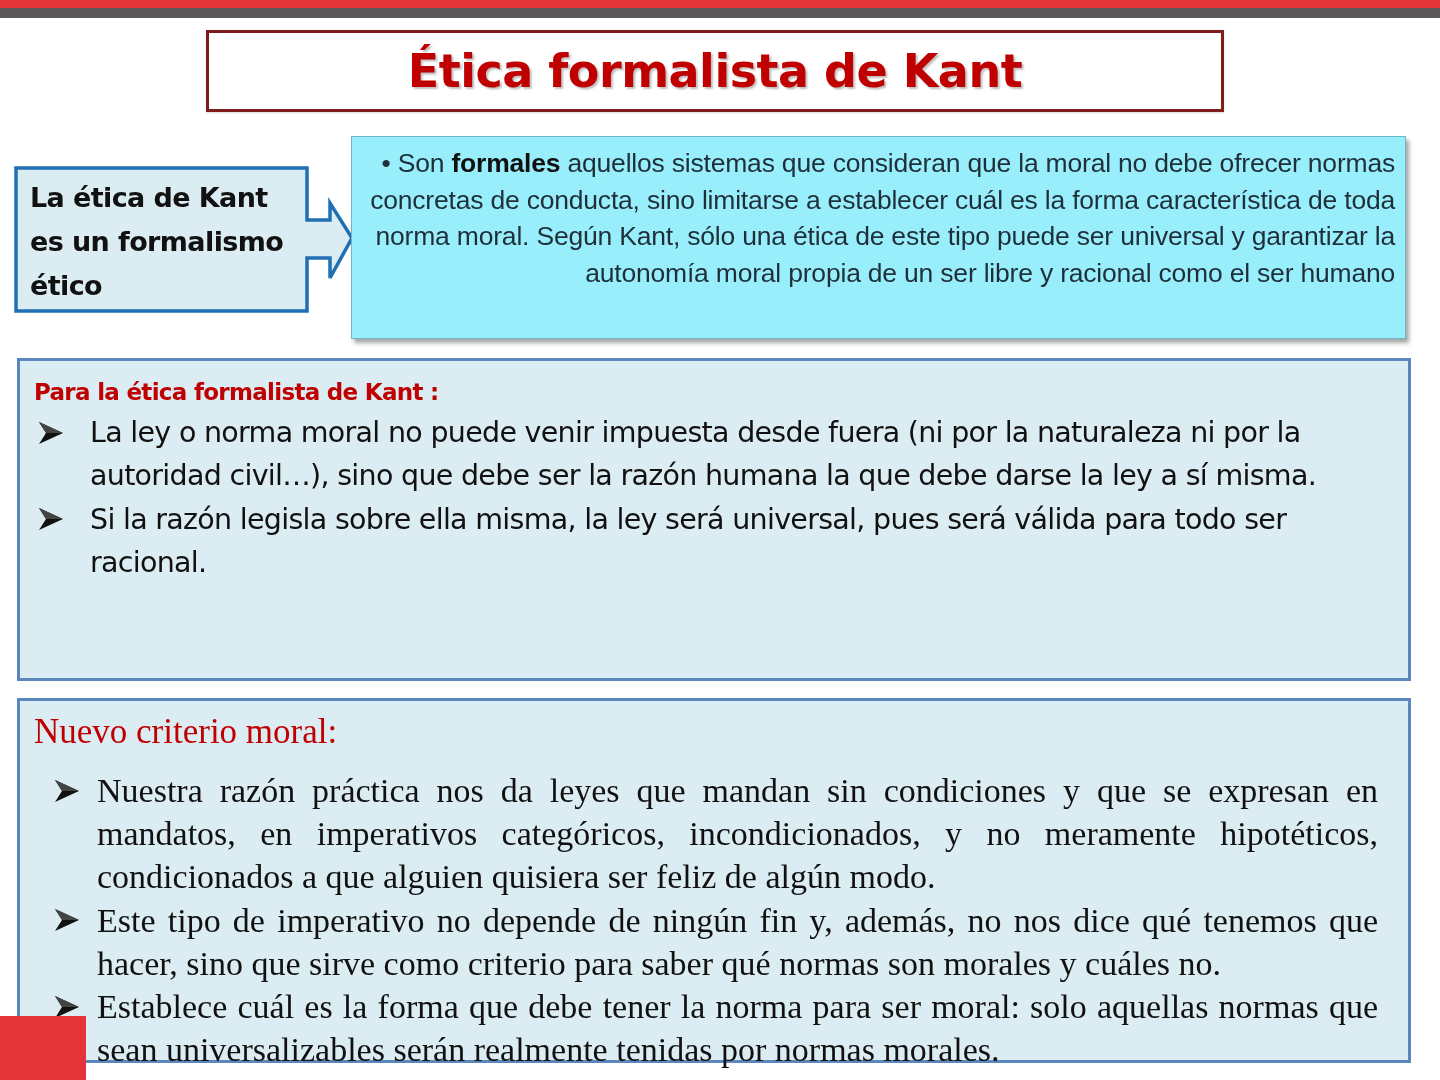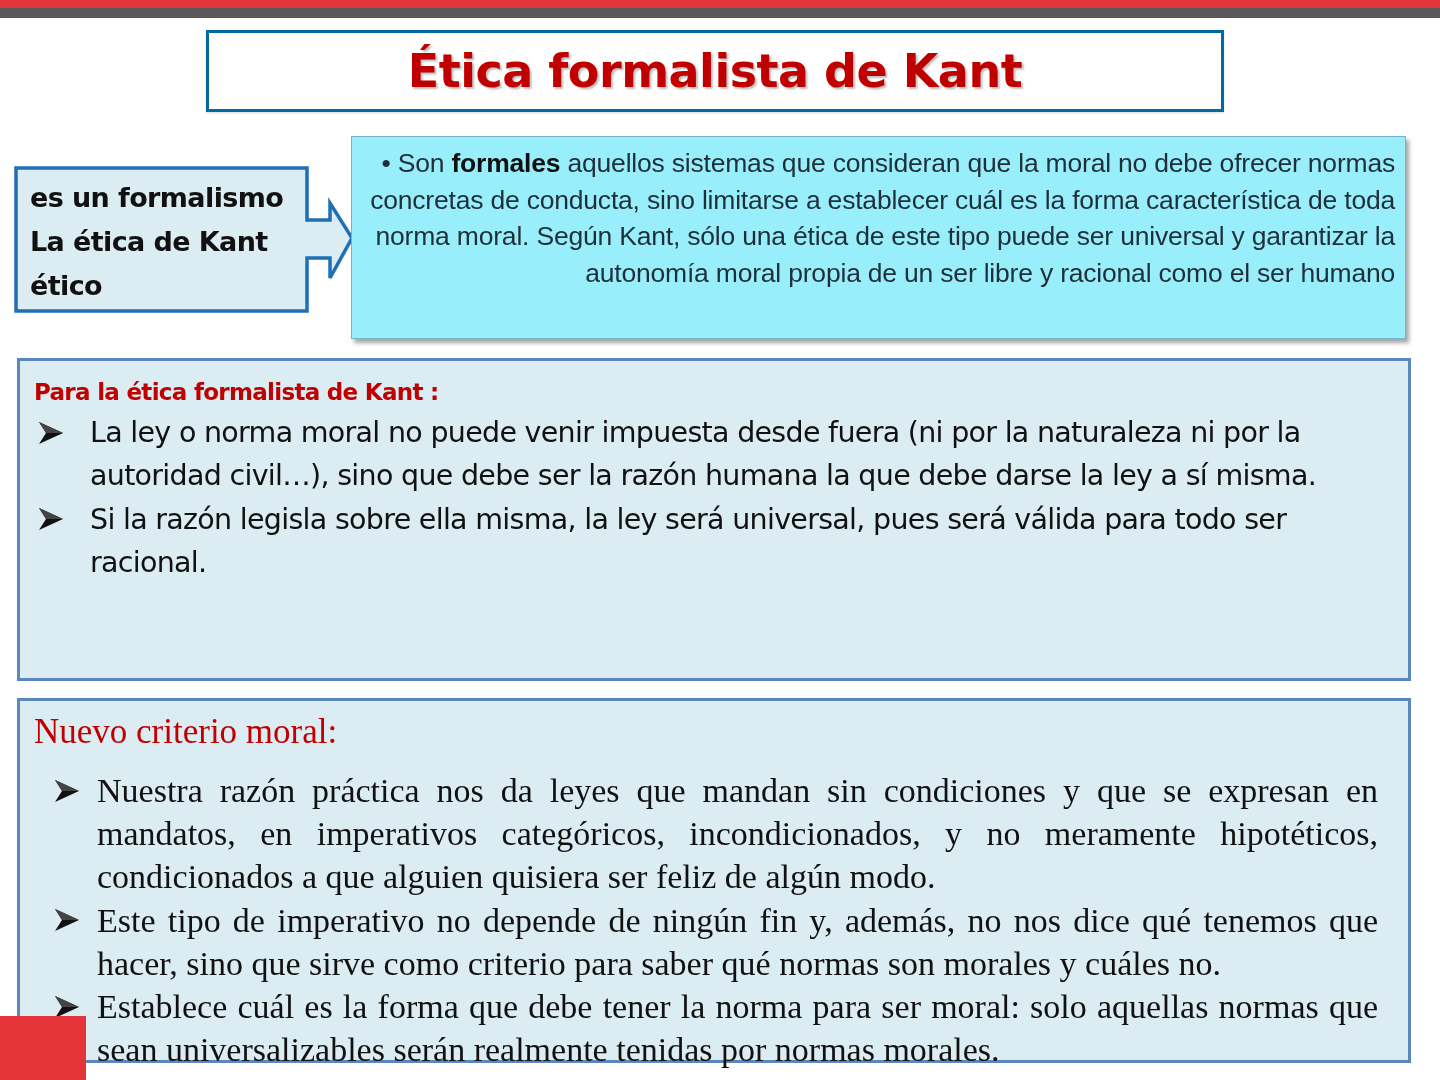--- a/index.html
+++ b/index.html
@@ -7,21 +7,21 @@
     width: 1440px; height: 1080px; position: relative; overflow: hidden;
     background: #ffffff;
     font-family: "Liberation Sans", sans-serif;
   }
   .top-bar-red { position: absolute; left: 0; top: 0; width: 1440px; height: 8px; background: #e4343a; }
   .top-bar-gray { position: absolute; left: 0; top: 8px; width: 1440px; height: 10px; background: #5b5859; }
   .corner-red { position: absolute; left: 0; top: 1016px; width: 86px; height: 64px; background: #e4343a; }
 
   .title-box {
     position: absolute; left: 206px; top: 30px; width: 1012px; height: 76px;
-    border: 3px solid #0369a1; background: #fff;
+    border: 3px solid #7f1d1d; background: #fff;
     display: flex; align-items: center; justify-content: center;
     box-shadow: 0 1px 2px rgba(0,0,0,0.15);
   }
   .title-text {
     font-family: "DejaVu Sans", sans-serif; font-weight: bold;
     font-size: 46px; color: #c00000; letter-spacing: -0.5px;
     text-shadow: 2px 2px 2px rgba(0,0,0,0.25);
   }
 
   .callout-svg { position: absolute; left: 0; top: 150px; }
@@ -85,22 +85,22 @@
 <div class="top-bar-gray"></div>
 
 <div class="title-box">
   <span class="title-text">Ética formalista de Kant</span>
 </div>
 
 <svg class="callout-svg" width="360" height="180" viewBox="0 150 360 180">
   <path d="M16 168 L307 168 L307 220 L330 220 L330 203 L352 238 L330 278 L330 258 L307 258 L307 311 L16 311 Z" fill="#dbecf3" stroke="#1f6fb5" stroke-width="3.5" stroke-linejoin="miter"></path>
 </svg>
 <div class="callout-text">
+  <div>La ética de Kant</div>
   <div>es un formalismo</div>
-  <div>La ética de Kant</div>
   <div>ético</div>
 </div>
 
 <div class="def-box">
   <div class="def-text"><span>•</span><span> Son </span><b>formales</b><span> aquellos sistemas que consideran que la moral no debe ofrecer normas concretas de conducta, sino limitarse a establecer cuál es la forma característica de toda norma moral. Según Kant, sólo una ética de este tipo puede ser universal y garantizar la autonomía moral propia de un ser libre y racional como el ser humano</span></div>
 </div>
 
 <div class="panel panel-1">
   <div class="p1-heading">Para la ética formalista de Kant :</div>
   <ul class="p1-list">

